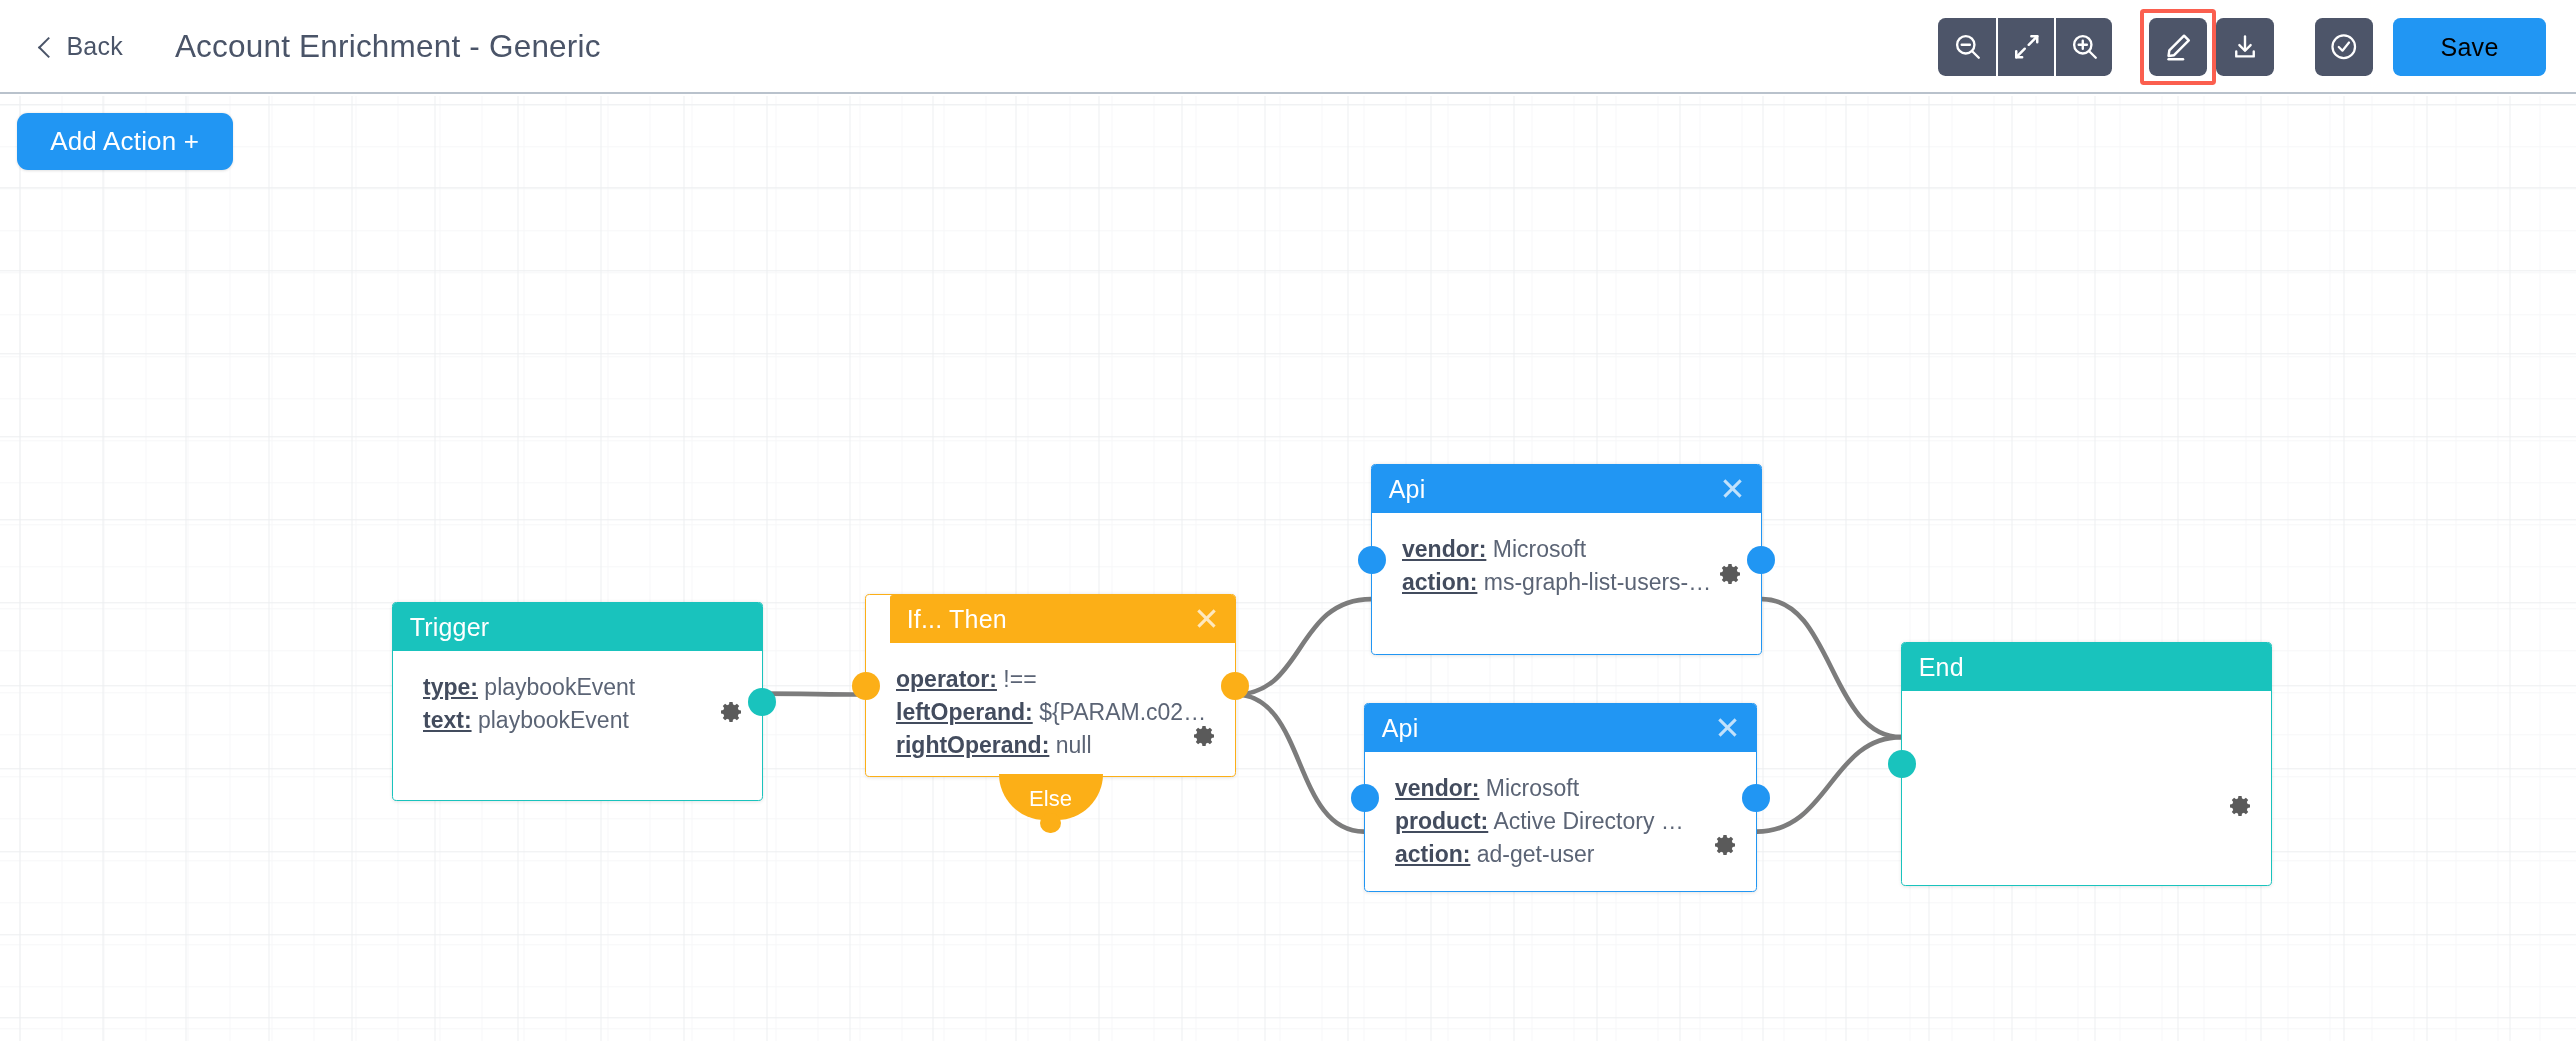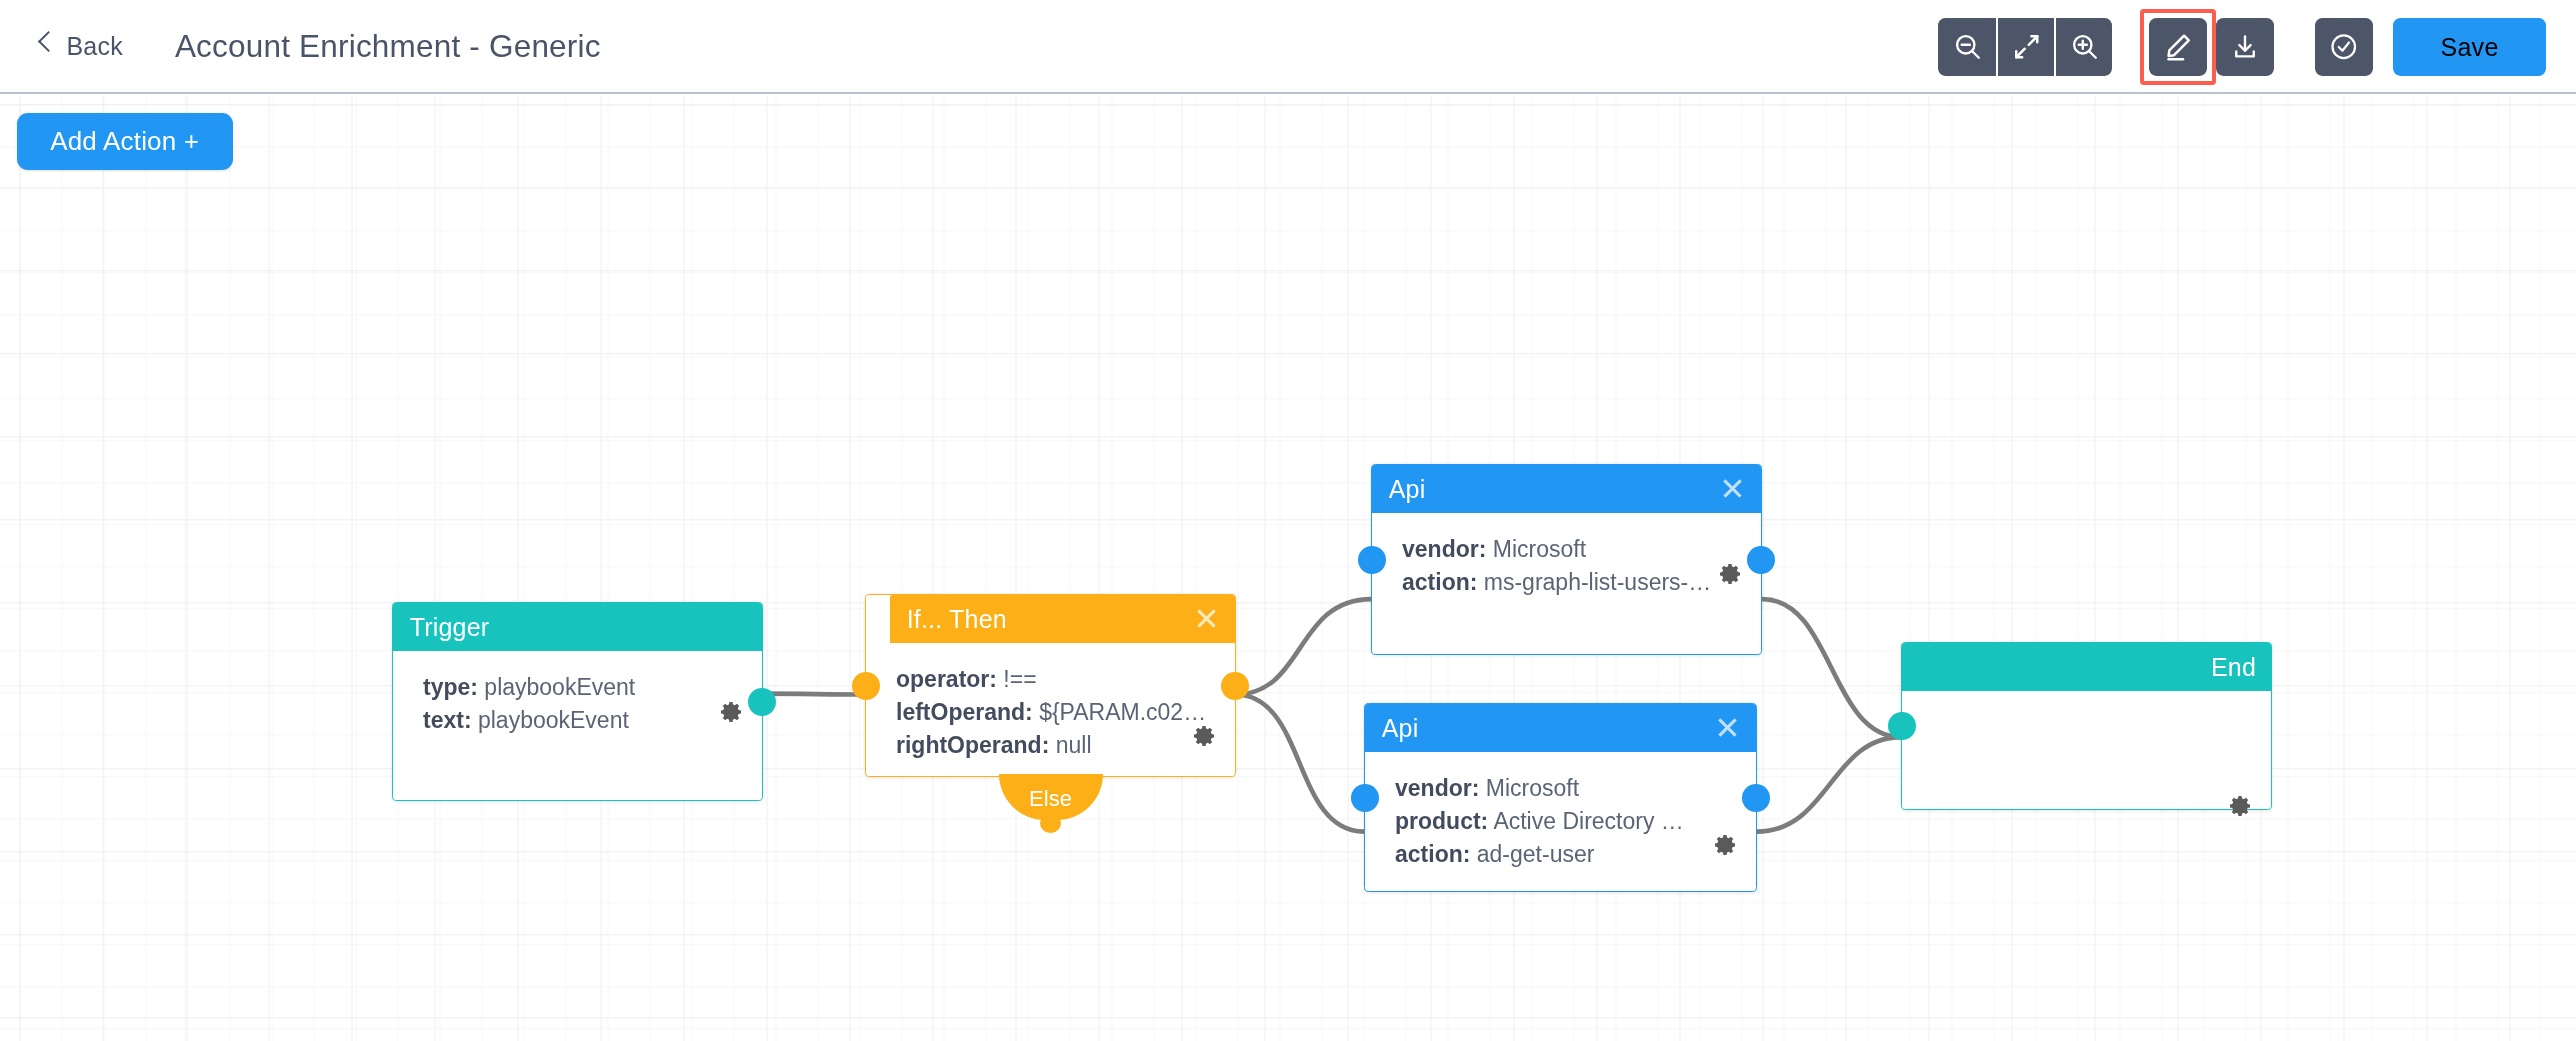--- a/index.html
+++ b/index.html
@@ -12,21 +12,21 @@
 
   
   #app-header {
     position: absolute; left: 0; top: 0;
     width: 2576px; height: 94px;
     background: #ffffff;
     border-bottom: 2.8px solid #b9c2cc;
     display: flex; align-items: center;
   }
   #back-button {
-    display: flex; align-items: flex-start;
+    display: flex; align-items: center;
     margin-left: 35px; cursor: pointer;
     color: #4a5468;
   }
   #back-button .chev {
     width: 18.5px; height: 18.5px; position: relative; margin-right: 13px;
   }
   #back-button .chev::before {
     content: ""; position: absolute; left: 5.6px; top: 2.8px;
     width: 13px; height: 13px;
     border-left: 2.8px solid #4a5468; border-bottom: 2.8px solid #4a5468;
@@ -130,21 +130,21 @@
     width: 23px; height: 2.8px; background: #ffffff;
   }
   .node-close::before { transform: rotate(45deg); }
   .node-close::after  { transform: rotate(-45deg); }
 
   .node-body {
     position: relative;
     padding: 20.4px 18.5px 0 30px;
   }
   .kv { font-size: 23px; color: #5b6475; line-height: 1.42; white-space: nowrap; }
-  .kv b { color: #434c5e; font-weight: 700; }
+  .kv b { color: #434c5e; font-weight: 700; text-decoration: underline; }
   .gear {
     position: absolute; right: 18.5px; bottom: 13px;
     width: 24px; height: 24px; cursor: pointer;
   }
 
   
   .port {
     position: absolute; width: 28px; height: 28px; border-radius: 50%;
     top: 50%; margin-top: -14px; z-index: 3;
   }
@@ -373,21 +373,21 @@
         <svg width="24" height="24" viewBox="0 0 24 24" fill="#5a5a5a">
           <path d="M12 8.2a3.8 3.8 0 1 0 0 7.6 3.8 3.8 0 0 0 0-7.6zm0 5.6a1.8 1.8 0 1 1 0-3.6 1.8 1.8 0 0 1 0 3.6z"></path>
           <path d="M21 13.6v-3.2l-2.4-.4a6.9 6.9 0 0 0-.8-1.9l1.4-2-2.3-2.3-2 1.4a6.9 6.9 0 0 0-1.9-.8L12.6 2h-3.2l-.4 2.4a6.9 6.9 0 0 0-1.9.8l-2-1.4L2.8 6.1l1.4 2a6.9 6.9 0 0 0-.8 1.9L1 10.4v3.2l2.4.4c.17.67.44 1.3.8 1.9l-1.4 2 2.3 2.3 2-1.4c.6.36 1.23.63 1.9.8l.4 2.4h3.2l.4-2.4c.67-.17 1.3-.44 1.9-.8l2 1.4 2.3-2.3-1.4-2c.36-.6.63-1.23.8-1.9l2.4-.4z"></path>
         </svg>
       </span>
     </div>
     <span class="port left"></span>
     <span class="port right"></span>
   </div>
 
-  <div class="node teal" style="left:1901px; top:546px; width:371px; height:168px;text-align:right;">
+  <div class="node teal" style="left:1901px; top:546px; width:371px; height:244px;">
     <div class="node-header">
       <span class="title">End</span>
     </div>
     <div class="node-body" style="height:140px;">
       <span class="gear">
         <svg width="24" height="24" viewBox="0 0 24 24" fill="#5a5a5a">
           <path d="M12 8.2a3.8 3.8 0 1 0 0 7.6 3.8 3.8 0 0 0 0-7.6zm0 5.6a1.8 1.8 0 1 1 0-3.6 1.8 1.8 0 0 1 0 3.6z"></path>
           <path d="M21 13.6v-3.2l-2.4-.4a6.9 6.9 0 0 0-.8-1.9l1.4-2-2.3-2.3-2 1.4a6.9 6.9 0 0 0-1.9-.8L12.6 2h-3.2l-.4 2.4a6.9 6.9 0 0 0-1.9.8l-2-1.4L2.8 6.1l1.4 2a6.9 6.9 0 0 0-.8 1.9L1 10.4v3.2l2.4.4c.17.67.44 1.3.8 1.9l-1.4 2 2.3 2.3 2-1.4c.6.36 1.23.63 1.9.8l.4 2.4h3.2l.4-2.4c.67-.17 1.3-.44 1.9-.8l2 1.4 2.3-2.3-1.4-2c.36-.6.63-1.23.8-1.9l2.4-.4z"></path>
         </svg>
       </span>

